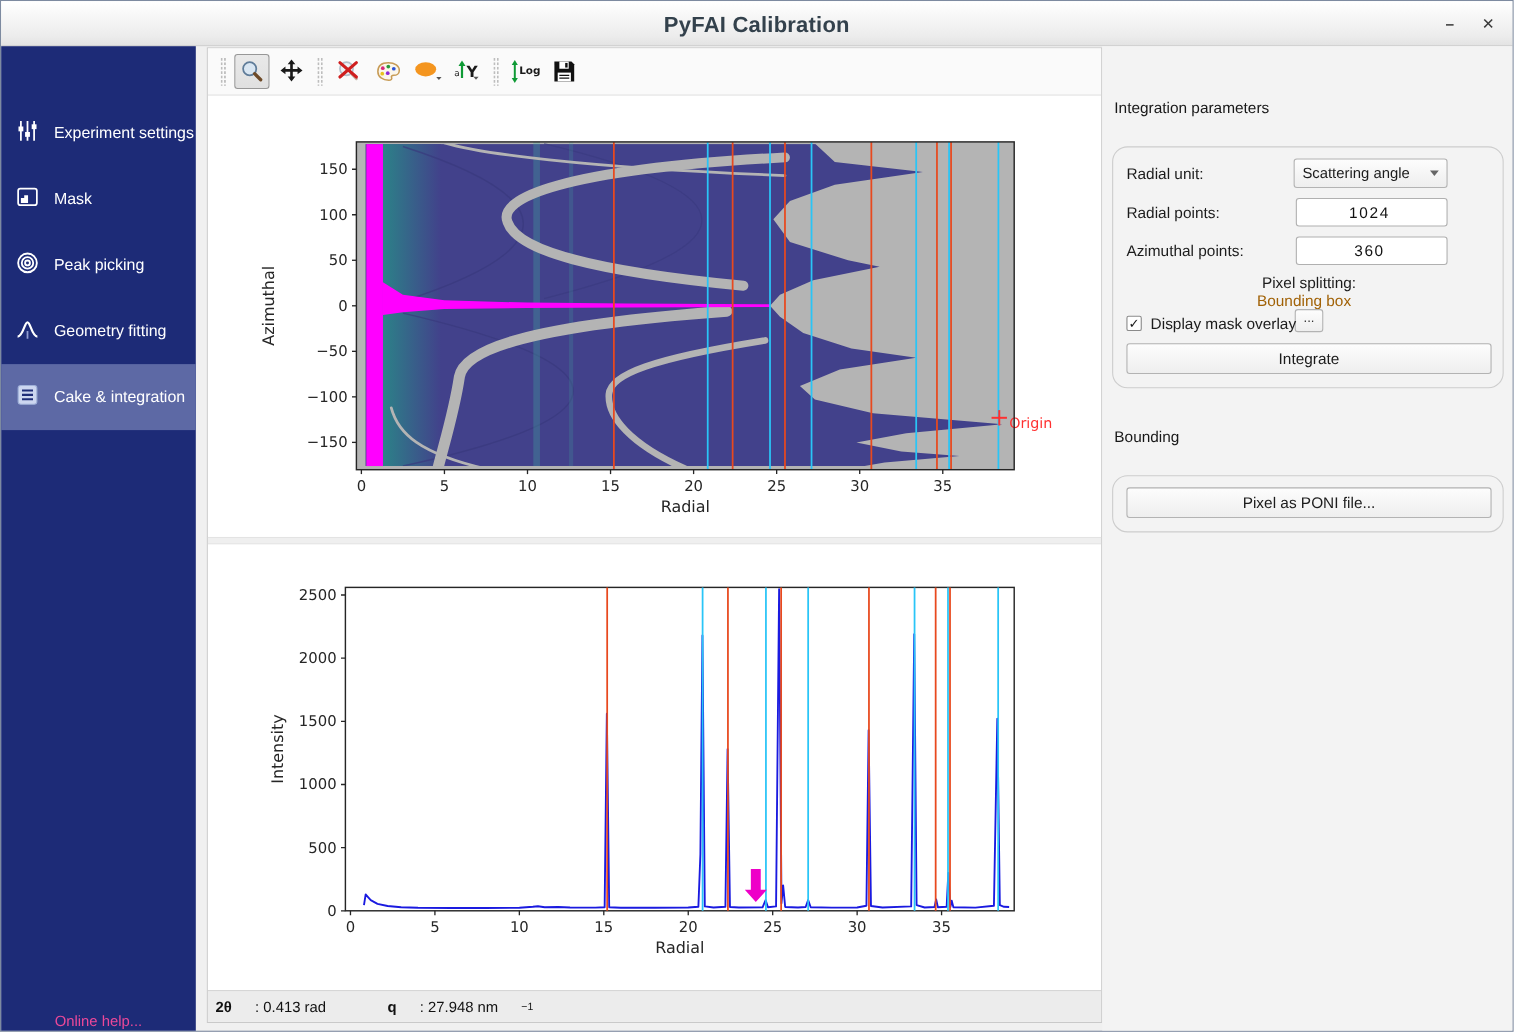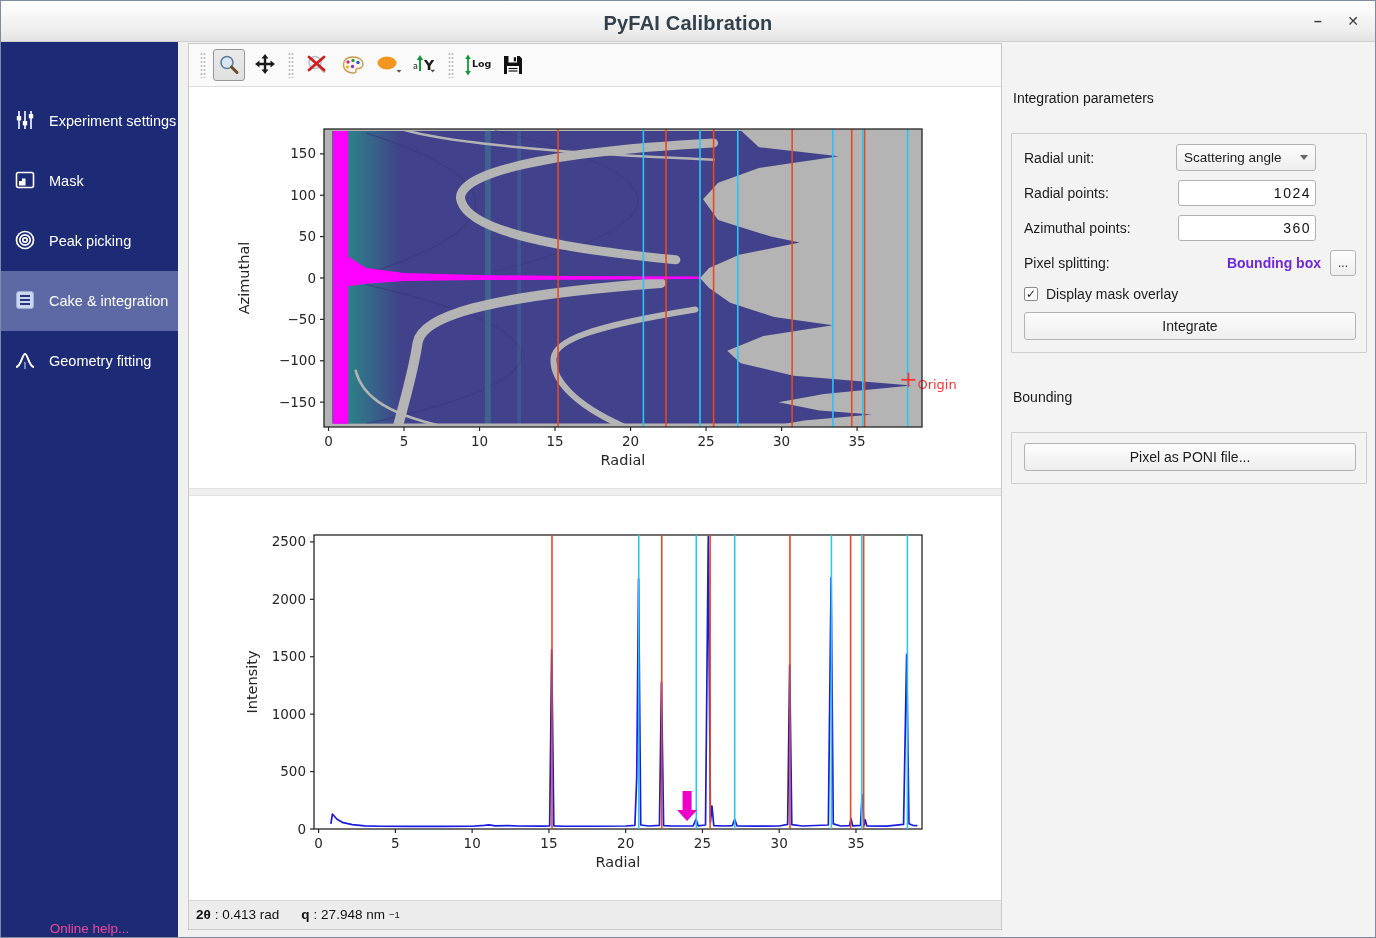--- a/index.html
+++ b/index.html
@@ -33,57 +33,57 @@
     display:flex; align-items:center; padding-left:8px; gap:4px; }
   .tb-handle { width:6px; height:26px; margin:0 3px;
     background-image:radial-gradient(#bdbdbd 1px, transparent 1.1px); background-size:3px 4px; }
   .tb-btn { width:32px; height:32px; display:flex; align-items:center; justify-content:center;
     border:1px solid transparent; border-radius:3px; position:relative; cursor:pointer; }
   .tb-btn.active { border:1px solid #979797; background:linear-gradient(#e9e9e9,#e0e0e0); }
   .plot-area-top { height:401px; background:#ffffff; position:relative; }
   .plot-sep { height:8px; background:#efefef; border-top:1px solid #e2e2e2; border-bottom:1px solid #e2e2e2; }
   .plot-area-bottom { flex:1; background:#ffffff; position:relative; }
   .statusbar { height:31px; background:#ececec; border-top:1px solid #d6d6d6;
-    display:flex; align-items:center; padding-left:7px; font-size:13.5px; color:#111; gap:4px; }
+    display:flex; align-items:center; padding-left:7px; font-size:13.5px; color:#111; gap:21px; }
   .statusbar b { font-weight:bold; }
   .statusbar sup { font-size:9.5px; }
   .status-q { margin-left:14px; }
 
   
   .rightpanel { position:absolute; left:1001px; top:41px; right:0; bottom:0; background:#f3f3f3;
     padding:12px 8px 0 9px; }
   .section-title { font-size:14px; color:#181818; margin-bottom:6px; margin-left:2px;margin-top:36px; }
-  .groupbox { border:1px solid #cdcdcd; border-radius:1px; background:#f3f3f3;
+  .groupbox { border:1px solid #cdcdcd; border-radius:14px; background:#f3f3f3;
     padding:10px 10px 12px 12px; margin-bottom:14px;margin-top:27px; }
   .form-row { display:flex; align-items:center; height:27px; margin-bottom:8px; }
   .form-row .lbl { font-size:14px; color:#1c1c1c; flex:1; }
   .combo { width:140px; height:27px; margin-right:40px; border:1px solid #b3b3b3; border-radius:3px;
     background:linear-gradient(#fdfdfd,#eeeeee); display:flex; align-items:center; cursor:pointer; }
   .combo .combo-text { width:106px; overflow:hidden; white-space:nowrap; font-size:13.5px;
     color:#1c1c1c; padding-left:7px; }
   .combo .combo-arrow { margin-left:auto; margin-right:7px; width:0; height:0;
     border-left:4.5px solid transparent; border-right:4.5px solid transparent; border-top:5px solid #666; }
   .txt { width:138px; height:26px; margin-right:40px; border:1px solid #b0b0b0; border-radius:3px;
-    background:#ffffff; text-align:right; padding-right:4px; font-size:14px; letter-spacing:1.5px;
+    background:#ffffff; text-align:center; padding-right:4px; font-size:14px; letter-spacing:1.5px;
     color:#111; font-family:"Liberation Sans",sans-serif; }
   .txt:disabled { background:#f1f1f1; color:#b7b7b7; border-color:#cfcfcf; }
   .checkbox { width:14px; height:14px; border:1px solid #8a8a8a; border-radius:2px; background:#fff;
     display:inline-flex; align-items:center; justify-content:center; font-size:12px; font-weight:bold;
     color:#1a1a1a; margin-right:8px; cursor:pointer; }
   .checkbox .mark { visibility:hidden; }
   .checkbox.checked .mark { visibility:visible; }
-  .value-text { font-size:14px; color:#6d28d9; margin-right:9px;font-weight:bold; }
+  .value-text { font-size:14px; color:#a16207; margin-right:9px; }
   .small-btn { width:26px; height:26px; border:1px solid #b3b3b3; border-radius:3px;
     background:linear-gradient(#fdfdfd,#eeeeee); font-size:12px; color:#333; cursor:pointer;
     display:flex; align-items:flex-end; justify-content:center; padding-bottom:5px; }
   .wide-btn { width:100%; height:28px; border:1px solid #b3b3b3; border-radius:3px;
     background:linear-gradient(#fdfdfd,#eeeeee); font-size:14px; color:#1c1c1c; cursor:pointer;
     font-family:"Liberation Sans",sans-serif; }
   .row-check { display:flex; align-items:center; margin:2px 0 10px 0; font-size:14px; color:#1c1c1c; }
-  .pixel-row { display:flex; align-items:center; height:27px; margin-bottom:10px; }
+  .pixel-row { display:flex; align-items:center; height:27px; margin-bottom:10px;flex-direction:column; }
   .pixel-row .lbl { font-size:14px; color:#1c1c1c; flex:1; }
 
   svg text { font-family:"DejaVu Sans","Liberation Sans",sans-serif; }
 </style>
 </head>
 <body>
 
 <div class="titlebar">
   <div class="title">PyFAI Calibration</div>
   <div class="win-btn win-min">–</div>
@@ -115,37 +115,37 @@
       <div class="nav-item">
         <span><svg width="22" height="22">
             <g fill="none" stroke="#fff">
               <circle cx="11" cy="11" r="8.5" stroke-width="1.7"></circle>
               <circle cx="11" cy="11" r="5.2" stroke-width="1.7"></circle>
               <circle cx="11" cy="11" r="2.2" stroke-width="1.7"></circle>
             </g>
           </svg></span>
         <span>Peak picking</span>
       </div>
+      <div class="nav-item">
+        <span><svg width="22" height="22">
+            <path d="M2 18 C7 18 8.2 5 11 5 C13.8 5 15 18 20 18" fill="none" stroke="#fff" stroke-width="2"></path>
+            <line x1="11" y1="13" x2="11" y2="20" stroke="#8f9bd0" stroke-width="1.6"></line>
+          </svg></span>
+        <span>Geometry fitting</span>
+      </div>
       <div class="nav-item selected">
         <span><svg width="22" height="22">
             <rect x="2.5" y="2.5" width="17" height="17" rx="2.5" fill="#ccd6f0" stroke="#9fb0d8"></rect>
             <g stroke="#1e2c78" stroke-width="1.9">
               <line x1="6" y1="7" x2="16" y2="7"></line>
               <line x1="6" y1="11" x2="16" y2="11"></line>
               <line x1="6" y1="15" x2="16" y2="15"></line>
             </g>
           </svg></span>
         <span>Cake &amp; integration</span>
-      </div>
-      <div class="nav-item">
-        <span><svg width="22" height="22">
-            <path d="M2 18 C7 18 8.2 5 11 5 C13.8 5 15 18 20 18" fill="none" stroke="#fff" stroke-width="2"></path>
-            <line x1="11" y1="13" x2="11" y2="20" stroke="#8f9bd0" stroke-width="1.6"></line>
-          </svg></span>
-        <span>Geometry fitting</span>
       </div>
     </div>
   <div class="sidebar-footer">Online help...</div>
 </div>
 
 <div class="center">
 
   <div class="toolbar">
     <div class="tb-handle"></div>
     <div class="tb-btn active">

